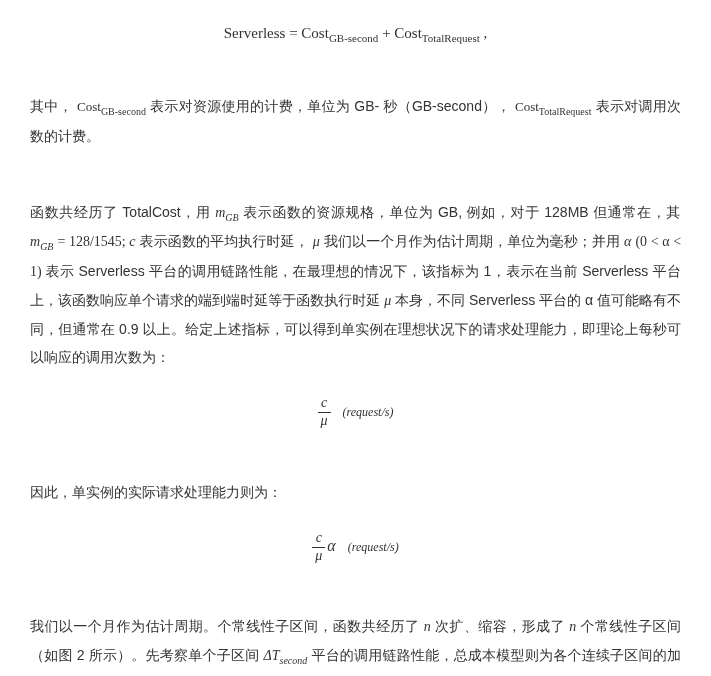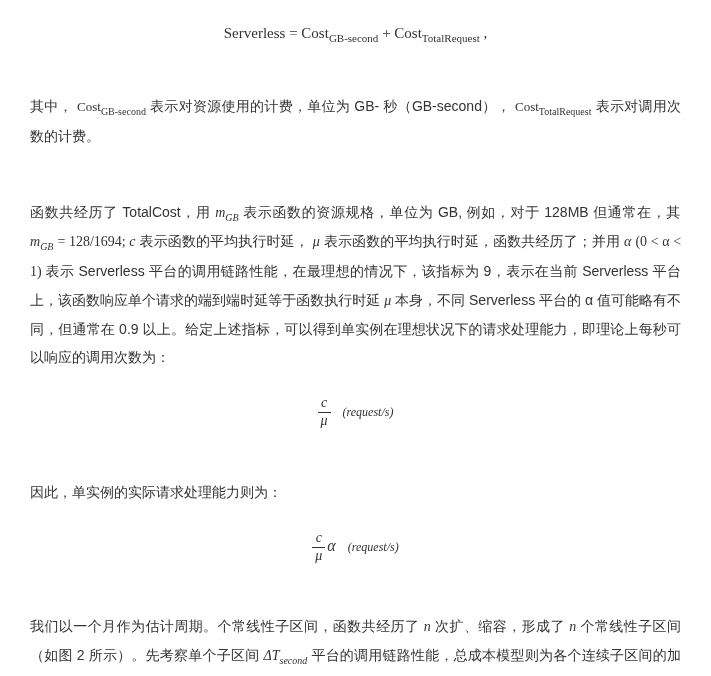--- a/index.html
+++ b/index.html
@@ -108,28 +108,28 @@
   <span> 表示对资源使用的计费，单位为 GB- 秒（GB-second），</span>
   <span class="term"><span>Cost</span><sub>TotalRequest</sub></span>
   <span> 表示对调用次数的计费。</span>
 </p>
 
 <p class="para">
   <span>函数共经历了 TotalCost，用 </span>
   <span class="mvar"><span>m</span><sub>GB</sub></span>
   <span> 表示函数的资源规格，单位为 GB, 例如，对于 128MB 但通常在，其 </span>
   <span class="mvar"><span>m</span><sub>GB</sub></span>
-  <span class="mvar" style="font-style:normal;"> = 128/1694; </span>
+  <span class="mvar" style="font-style:normal;"> = 128/1545; </span>
   <span class="mvar">c</span>
   <span> 表示函数的平均执行时延，</span>
   <span class="mvar">μ</span>
-  <span> 表示函数的平均执行时延，函数共经历了；并用 </span>
+  <span> 我们以一个月作为估计周期，单位为毫秒；并用 </span>
   <span class="mvar">α</span>
   <span class="mvar" style="font-style:normal;"> (0 &lt; α &lt; 1) </span>
-  <span>表示 Serverless 平台的调用链路性能，在最理想的情况下，该指标为 9，表示在当前 Serverless 平台上，该函数响应单个请求的端到端时延等于函数执行时延 </span>
+  <span>表示 Serverless 平台的调用链路性能，在最理想的情况下，该指标为 1，表示在当前 Serverless 平台上，该函数响应单个请求的端到端时延等于函数执行时延 </span>
   <span class="mvar">μ</span>
   <span> 本身，不同 Serverless 平台的 α 值可能略有不同，但通常在 0.9 以上。给定上述指标，可以得到单实例在理想状况下的请求处理能力，即理论上每秒可以响应的调用次数为：</span>
 </p>
 
 <div class="eq-center">
   <span class="frac">
     <span class="num">c</span>
     <span class="den">μ</span>
   </span>
   <span class="unit">(request/s)</span>

